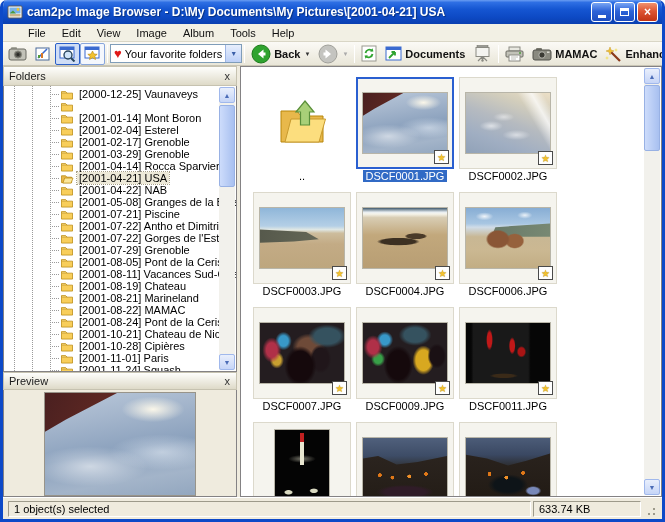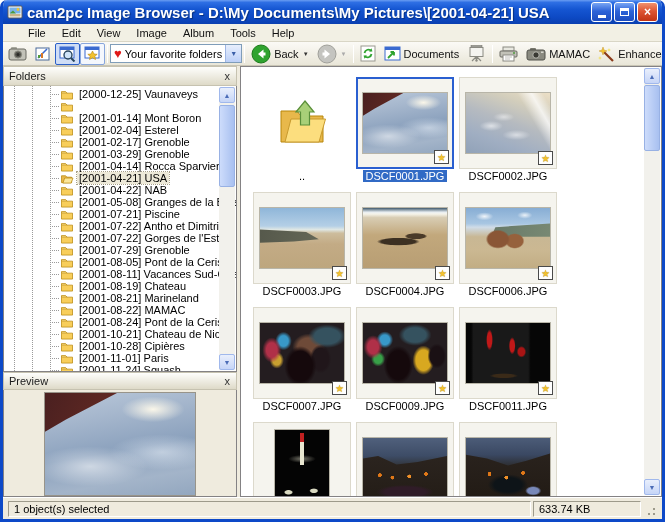--- a/index.html
+++ b/index.html
@@ -4,35 +4,35 @@
 <style>
   html,body{margin:0;padding:0;background:#fff;}
   *{box-sizing:border-box;}
   .window{width:665px;height:522px;position:relative;font-family:"Liberation Sans",sans-serif;font-size:11px;
     border-left:3px solid #0D49C8;border-right:3px solid #0D49C8;border-bottom:3px solid #0D49C8;
     border-radius:7px 7px 0 0;overflow:hidden;background:#EFEBDE;}
   
   .titlebar{height:24px;display:flex;align-items:center;padding:0 4px;gap:4px;
     background:linear-gradient(180deg,#6A9DF2 0%,#2E6FE4 10%,#1556D2 38%,#0D49C4 72%,#0A3FB0 100%);}
   .app-icon{width:16px;height:16px;flex:0 0 16px;}
-  .title-text{flex:1;color:#fff;font-weight:bold;font-size:15px;white-space:nowrap;overflow:hidden;
+  .title-text{flex:1;color:#fff;font-weight:bold;font-size:12px;white-space:nowrap;overflow:hidden;
     text-shadow:1px 1px 1px #08307E;}
   .win-btns{display:flex;gap:2px;}
   .win-btn{width:21px;height:20px;border-radius:3px;border:1px solid #fff;display:flex;align-items:center;justify-content:center;
     background:linear-gradient(180deg,#78A5F4,#2D63D8 45%,#1C4DC0);color:#fff;font-size:11px;line-height:1;}
   .win-btn.close{background:linear-gradient(180deg,#F0926E,#DD5533 45%,#C23414);font-weight:bold;font-size:12px;}
   .glyph-min{width:8px;height:3px;background:#fff;margin-top:9px;}
   .glyph-max{width:9px;height:8px;border:1px solid #fff;border-top:3px solid #fff;}
   
   .menubar{height:18px;background:#F2F0E4;border-bottom:1px solid #D9D6C6;display:flex;align-items:center;padding-left:17px;}
   .menu-item{padding:1px 8px;color:#111;}
   
   .toolbar{height:24px;background:linear-gradient(180deg,#FBFAF6,#E9E6D8);border-bottom:1px solid #C9C5B5;
     display:flex;align-items:center;padding:0 1px;overflow:hidden;white-space:nowrap;}
-  .tbtn{height:22px;display:inline-flex;align-items:center;justify-content:center;gap:3px;padding:0 3px;border:1px solid transparent;border-radius:2px;color:#111;}
+  .tbtn{height:22px;display:inline-flex;align-items:center;justify-content:center;gap:3px;padding:0 3px;border:1px solid transparent;border-radius:2px;color:#111;font-weight:bold;}
   .tbtn.pressed{border:1px solid #2B5FC8;background:#CFDDF6;}
   .tbtn.framed{border:1px solid #88A6DC;background:#F4F7FD;}
   .tsep{width:1px;height:18px;background:#C9C5B5;border-right:1px solid #fff;margin:0 2px;flex:0 0 1px;}
   .combo{width:143px;height:19px;border:1px solid #7F9DB9;background:#fff;display:inline-flex;align-items:center;padding-left:3px;gap:3px;}
   .combo .val{flex:1;overflow:hidden;white-space:nowrap;}
   .combo-btn{width:16px;height:17px;background:linear-gradient(180deg,#E8EFFD,#BCD0F8);border-left:1px solid #9EB6E4;
     display:flex;align-items:center;justify-content:center;color:#3A5FA8;font-size:7px;}
   .heart{color:#E01818;font-size:13px;line-height:1;}
   .caret{font-size:6px;color:#333;margin-left:1px;}
   .caret.dis{color:#aaa;}

